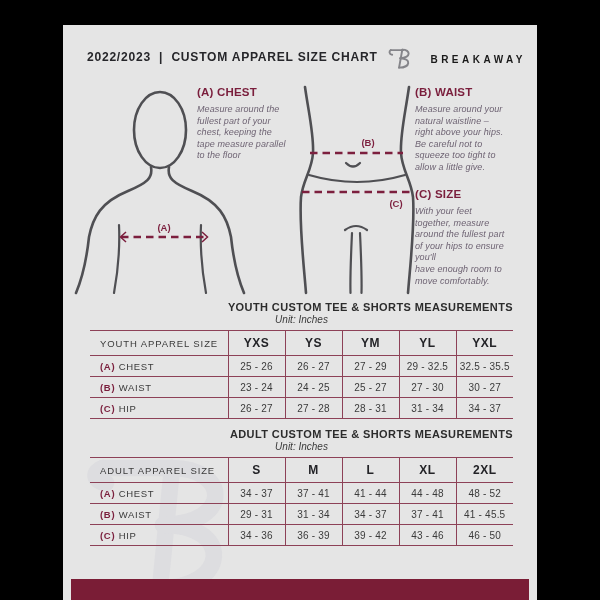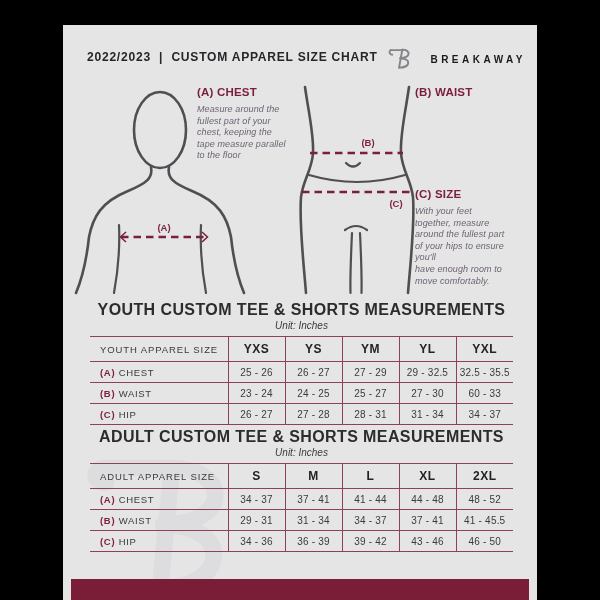--- a/index.html
+++ b/index.html
@@ -36,21 +36,21 @@
   .guide-body{
     font-size:9px;font-style:italic;line-height:11.6px;color:#6e6373;
     white-space:pre-line;letter-spacing:.1px;
   }
   .figures{position:absolute;left:0;top:50px;z-index:1;}
   .figures text{font-family:"Liberation Sans",sans-serif;font-size:9.5px;font-weight:bold;fill:#7c1f3e;}
   
   .tbl-section{position:absolute;left:27px;width:423px;z-index:3;}
   .sec-youth{top:276px;}
   .sec-adult{top:403px;}
-  .tbl-title{font-size:16px;font-weight:bold;color:#2c2c2c;text-align:center;letter-spacing:.4px;}
+  .tbl-title{font-size:11px;font-weight:bold;color:#2c2c2c;text-align:right;letter-spacing:.4px;}
   .tbl-unit{font-size:10px;font-style:italic;color:#3a3a3a;text-align:center;margin-top:1px;}
   table.size-table{border-collapse:collapse;table-layout:fixed;width:423px;margin-top:5px;}
   .size-table td{
     border-top:1px solid #8d4157;border-bottom:1px solid #8d4157;
     padding:0;height:20px;vertical-align:middle;
   }
   .size-table tr.head td{height:24px;}
   .size-table td + td{border-left:1px solid #8d4157;}
   .size-table .lbl{padding-left:10px;font-size:9.5px;color:#3a3a3a;letter-spacing:.7px;text-align:left;}
   .size-table .hdr-lbl{letter-spacing:.9px;}
@@ -86,20 +86,26 @@
   <div class="guide-block gb-chest">
     <p class="guide-h">(A) CHEST</p>
     <div class="guide-body">Measure around the
 fullest part of your
 chest, keeping the
 tape measure parallel
 to the floor</div>
   </div>
   <div class="guide-block gb-waist">
     <p class="guide-h">(B) WAIST</p>
+    <div class="guide-body">Measure around your
+natural waistline –
+right above your hips.
+Be careful not to
+squeeze too tight to
+allow a little give.</div>
   </div>
   <div class="guide-block gb-hips">
     <p class="guide-h">(C) SIZE</p>
     <div class="guide-body">With your feet
 together, measure
 around the fullest part
 of your hips to ensure
 you'll
 have enough room to
 move comfortably.</div>
@@ -176,21 +182,21 @@
         <td class="val">27 - 29</td>
         <td class="val">29 - 32.5</td>
         <td class="val">32.5 - 35.5</td>
       </tr>
       <tr>
         <td class="lbl"><span class="key">(B)</span> <span>WAIST</span></td>
         <td class="val">23 - 24</td>
         <td class="val">24 - 25</td>
         <td class="val">25 - 27</td>
         <td class="val">27 - 30</td>
-        <td class="val">60 - 33</td>
+        <td class="val">30 - 27</td>
       </tr>
       <tr>
         <td class="lbl"><span class="key">(C)</span> <span>HIP</span></td>
         <td class="val">26 - 27</td>
         <td class="val">27 - 28</td>
         <td class="val">28 - 31</td>
         <td class="val">31 - 34</td>
         <td class="val">34 - 37</td>
       </tr>
     </tbody>

